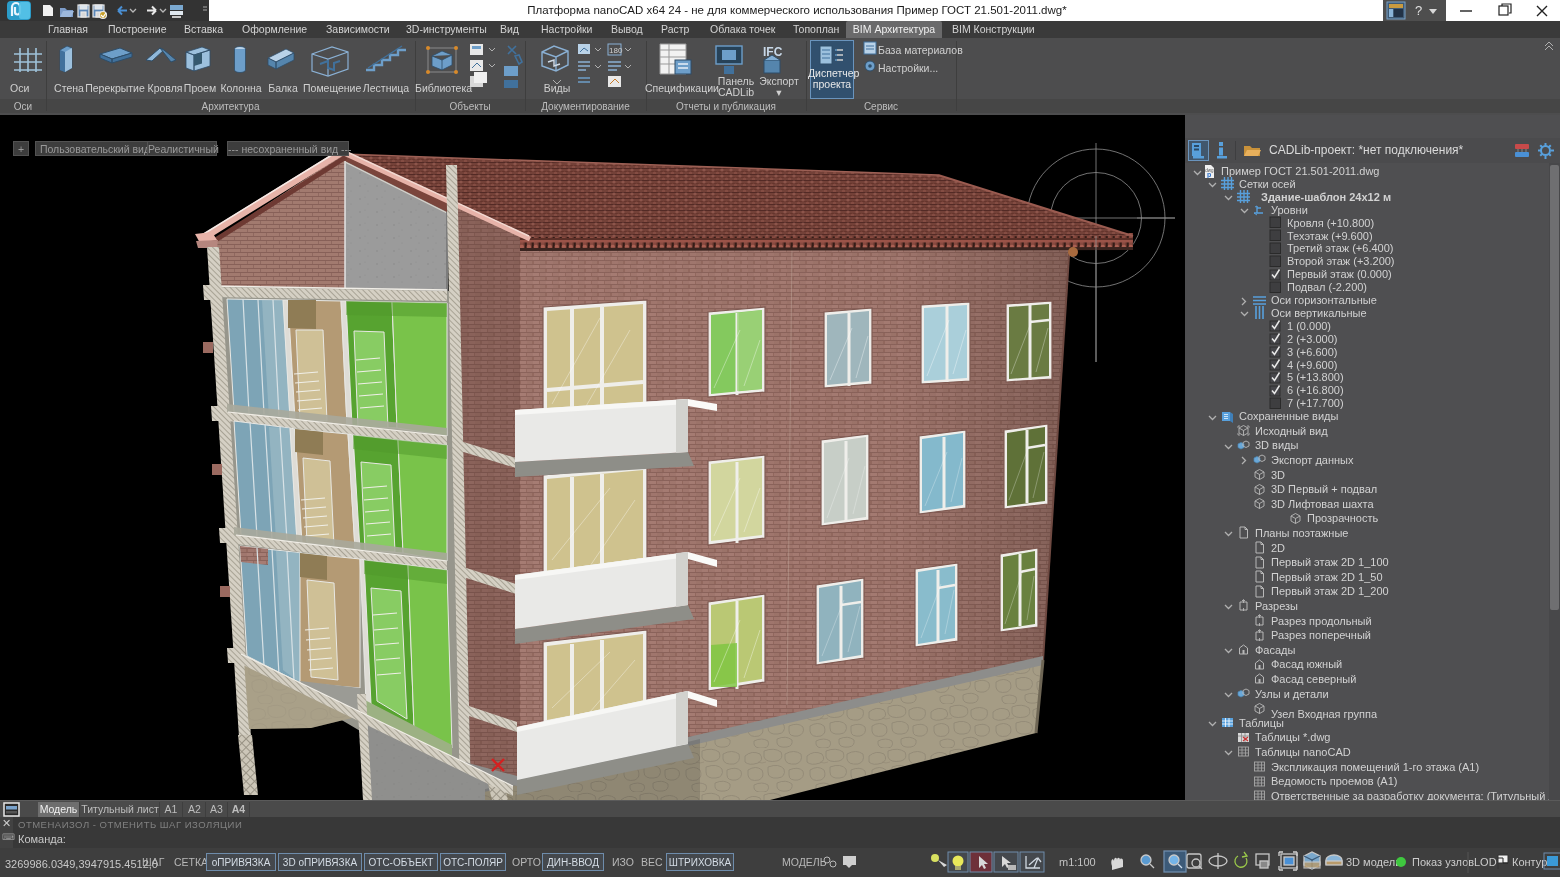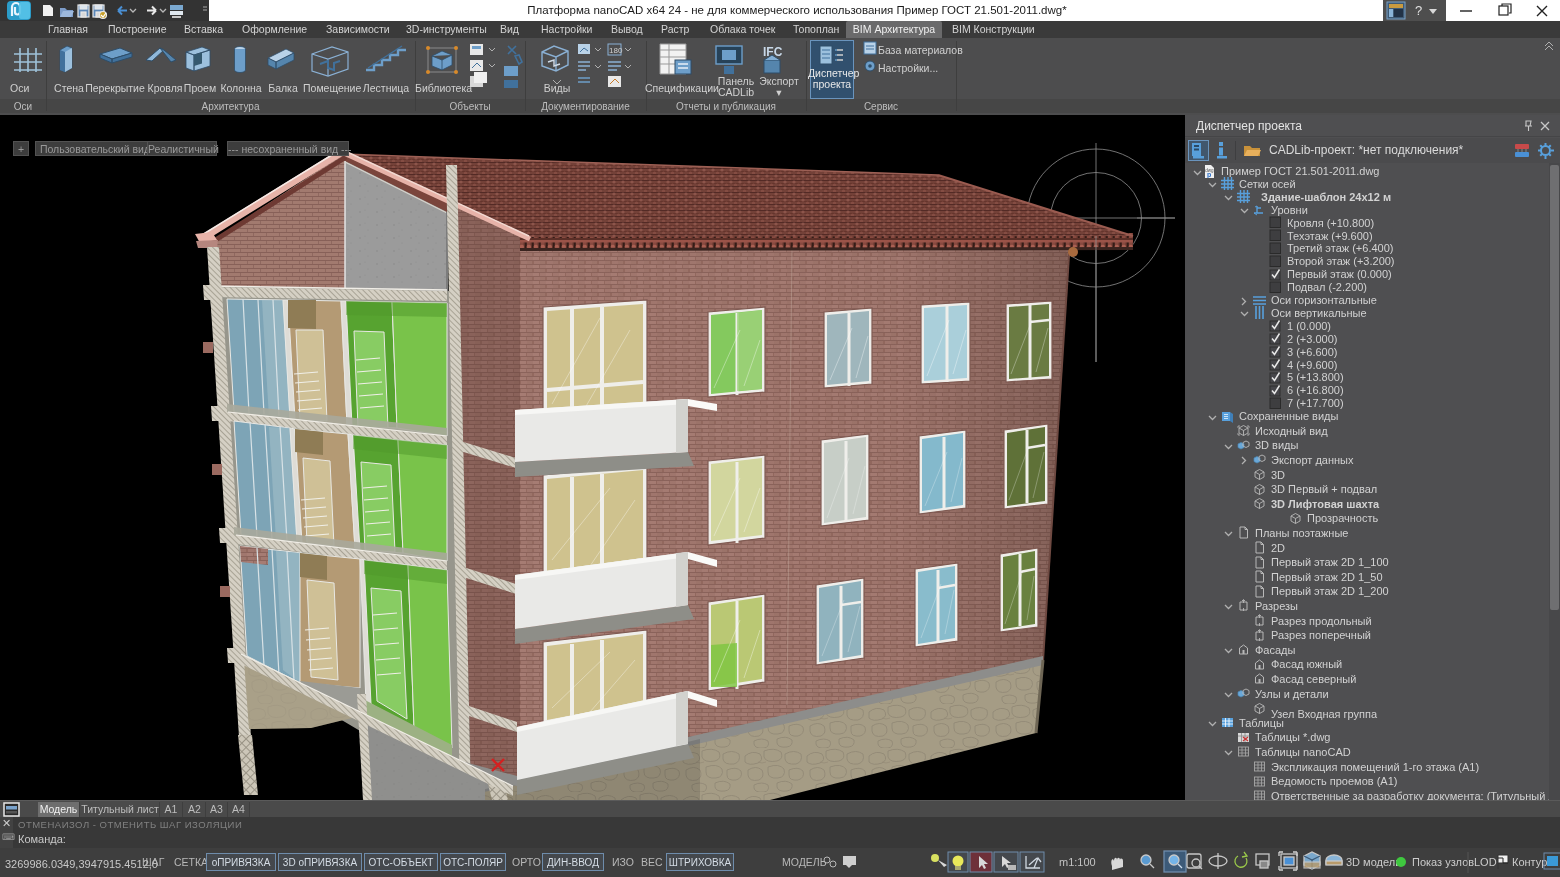--- a/index.html
+++ b/index.html
@@ -524,29 +524,20 @@
  <path d="M1096 236 V362 M1137 218 H1175"></path>
 </g>
 </g>
 </svg>
 <div class="vbtn" style="left:13px;width:16px;">+</div>
 <div class="vbtn" style="left:35px;width:120px;">Пользовательский вид</div>
 <div class="vbtn" style="left:147px;width:70px;">Реалистичный</div>
 <div class="vbtn" style="left:227px;width:122px;">--- несохраненный вид ---</div>
 </div>
 <div class="abs" id="panel">
-<div style="position:absolute;left:0;top:0;width:375px;height:22px;background:#4f4f51;border-bottom:1px solid #454547;">
- <span style="position:absolute;left:11px;top:4px;font-size:12px;color:#e4e4e4;">Диспетчер проекта</span>
- <svg style="position:absolute;left:337px;top:5px" width="12" height="12">
-          <path d="M4 1 h5 l-1 5 h-4 z M3 6 h7 M6.5 6 v5" stroke="#c8c8c8" stroke-width="1.1" fill="none"></path>
-        </svg>
- <svg style="position:absolute;left:354px;top:5px" width="12" height="12">
-          <path d="M2 2 l8 8 M10 2 l-8 8" stroke="#c8c8c8" stroke-width="1.3"></path>
-        </svg>
-</div>
 <div style="position:absolute;left:0;top:23px;width:375px;height:25px;background:#4b4b4d;">
  <div style="position:absolute;left:3px;top:2px;width:21px;height:21px;background:#41576d;border:1px solid #6a94bd;"></div>
  <svg style="position:absolute;left:6px;top:4px" width="16" height="17">
           <rect x="1" y="1" width="9" height="13" fill="#58a0dc"></rect>
           <rect x="3" y="3" width="5" height="2" fill="#2a4a66"></rect>
           <rect x="3" y="6.5" width="5" height="2" fill="#2a4a66"></rect>
           <rect x="2" y="14" width="11" height="2.5" fill="#58a0dc"></rect>
         </svg>
  <svg style="position:absolute;left:31px;top:4px" width="16" height="17">
           <rect x="3" y="0" width="4" height="4" fill="#58a0dc"></rect>
@@ -765,21 +756,21 @@
               <path d="M2 4 l4.5 -2.5 l4.5 2.5 l0 5 l-4.5 2.5 l-4.5 -2.5 z M2 4 l4.5 2.5 l4.5 -2.5 M6.5 6.5 v5" fill="none" stroke="#b8b8b8" stroke-width="0.9"></path>
             </svg></span>
           <span style="position:absolute;left:86px;top:0.5px;white-space:nowrap;">3D</span>
         </div>
 <div style="position:absolute;left:0;top:319.6px;width:360px;height:13px;">
           <span style="position:absolute;left:68px;top:0px;width:13px;height:13px;"><svg width="13" height="13">
               <path d="M2 4 l4.5 -2.5 l4.5 2.5 l0 5 l-4.5 2.5 l-4.5 -2.5 z M2 4 l4.5 2.5 l4.5 -2.5 M6.5 6.5 v5" fill="none" stroke="#b8b8b8" stroke-width="0.9"></path>
             </svg></span>
           <span style="position:absolute;left:86px;top:0.5px;white-space:nowrap;">3D Первый + подвал</span>
         </div>
-<div style="position:absolute;left:0;top:334.2px;width:360px;height:13px;font-weight:bold;">
+<div style="position:absolute;left:0;top:334.2px;width:360px;height:13px;">
           <span style="position:absolute;left:68px;top:0px;width:13px;height:13px;"><svg width="13" height="13">
               <path d="M2 4 l4.5 -2.5 l4.5 2.5 l0 5 l-4.5 2.5 l-4.5 -2.5 z M2 4 l4.5 2.5 l4.5 -2.5 M6.5 6.5 v5" fill="none" stroke="#b8b8b8" stroke-width="0.9"></path>
             </svg></span>
           <span style="position:absolute;left:86px;top:0.5px;white-space:nowrap;">3D Лифтовая шахта</span>
         </div>
 <div style="position:absolute;left:0;top:348.8px;width:360px;height:13px;margin-left:36px;">
           <span style="position:absolute;left:68px;top:0px;width:13px;height:13px;"><svg width="13" height="13">
               <path d="M2 4 l4.5 -2.5 l4.5 2.5 l0 5 l-4.5 2.5 l-4.5 -2.5 z M2 4 l4.5 2.5 l4.5 -2.5 M6.5 6.5 v5" fill="none" stroke="#b8b8b8" stroke-width="0.9"></path>
             </svg></span>
           <span style="position:absolute;left:86px;top:0.5px;white-space:nowrap;">Прозрачность</span>
@@ -954,21 +945,21 @@
 <svg width="40" height="17" style="position:absolute;left:0;top:0">
         <rect x="4" y="2" width="15" height="13" fill="#2a2a2a" stroke="#e8e8e8" stroke-width="1.5"></rect>
         <rect x="6" y="5" width="11" height="3.5" fill="#7aa3cc"></rect>
         <rect x="6" y="10" width="11" height="2.5" fill="#555"></rect>
       </svg>
 <div class="stab" style="left:38px;width:42px;background:#6e6e6e;color:#efefef;">Модель</div>
 <div class="stab" style="left:81px;width:79px;">Титульный лист</div>
 <div class="stab" style="left:160px;width:23px;">А1</div>
 <div class="stab" style="left:184px;width:22px;">А2</div>
 <div class="stab" style="left:206px;width:22px;">А3</div>
-<div class="stab" style="left:228px;width:22px;">А4</div>
+<div class="stab" style="left:228px;width:22px;font-weight:bold;">А4</div>
 </div>
 <div class="abs" id="console">
 <div style="position:absolute;left:0;top:0;width:13px;height:31px;background:#424242;"></div>
 <div style="position:absolute;left:2px;top:0px;color:#cdcdcd;font-size:11px;">✕</div>
 <div style="position:absolute;left:2px;top:15px;color:#9a9a9a;font-size:9px;">⌨</div>
 <div style="position:absolute;left:18px;top:2px;font-size:9.5px;color:#818181;letter-spacing:0.5px;">ОТМЕНАИЗОЛ - ОТМЕНИТЬ ШАГ ИЗОЛЯЦИИ</div>
 <div style="position:absolute;left:18px;top:16px;font-size:11px;color:#c8c8c8;">Команда:</div>
 </div>
 <div class="abs" id="status">
 <div class="stxt" style="left:5px;color:#c8c8c8;font-size:11px;top:10px;">3269986.0349,3947915.4512,0</div>

